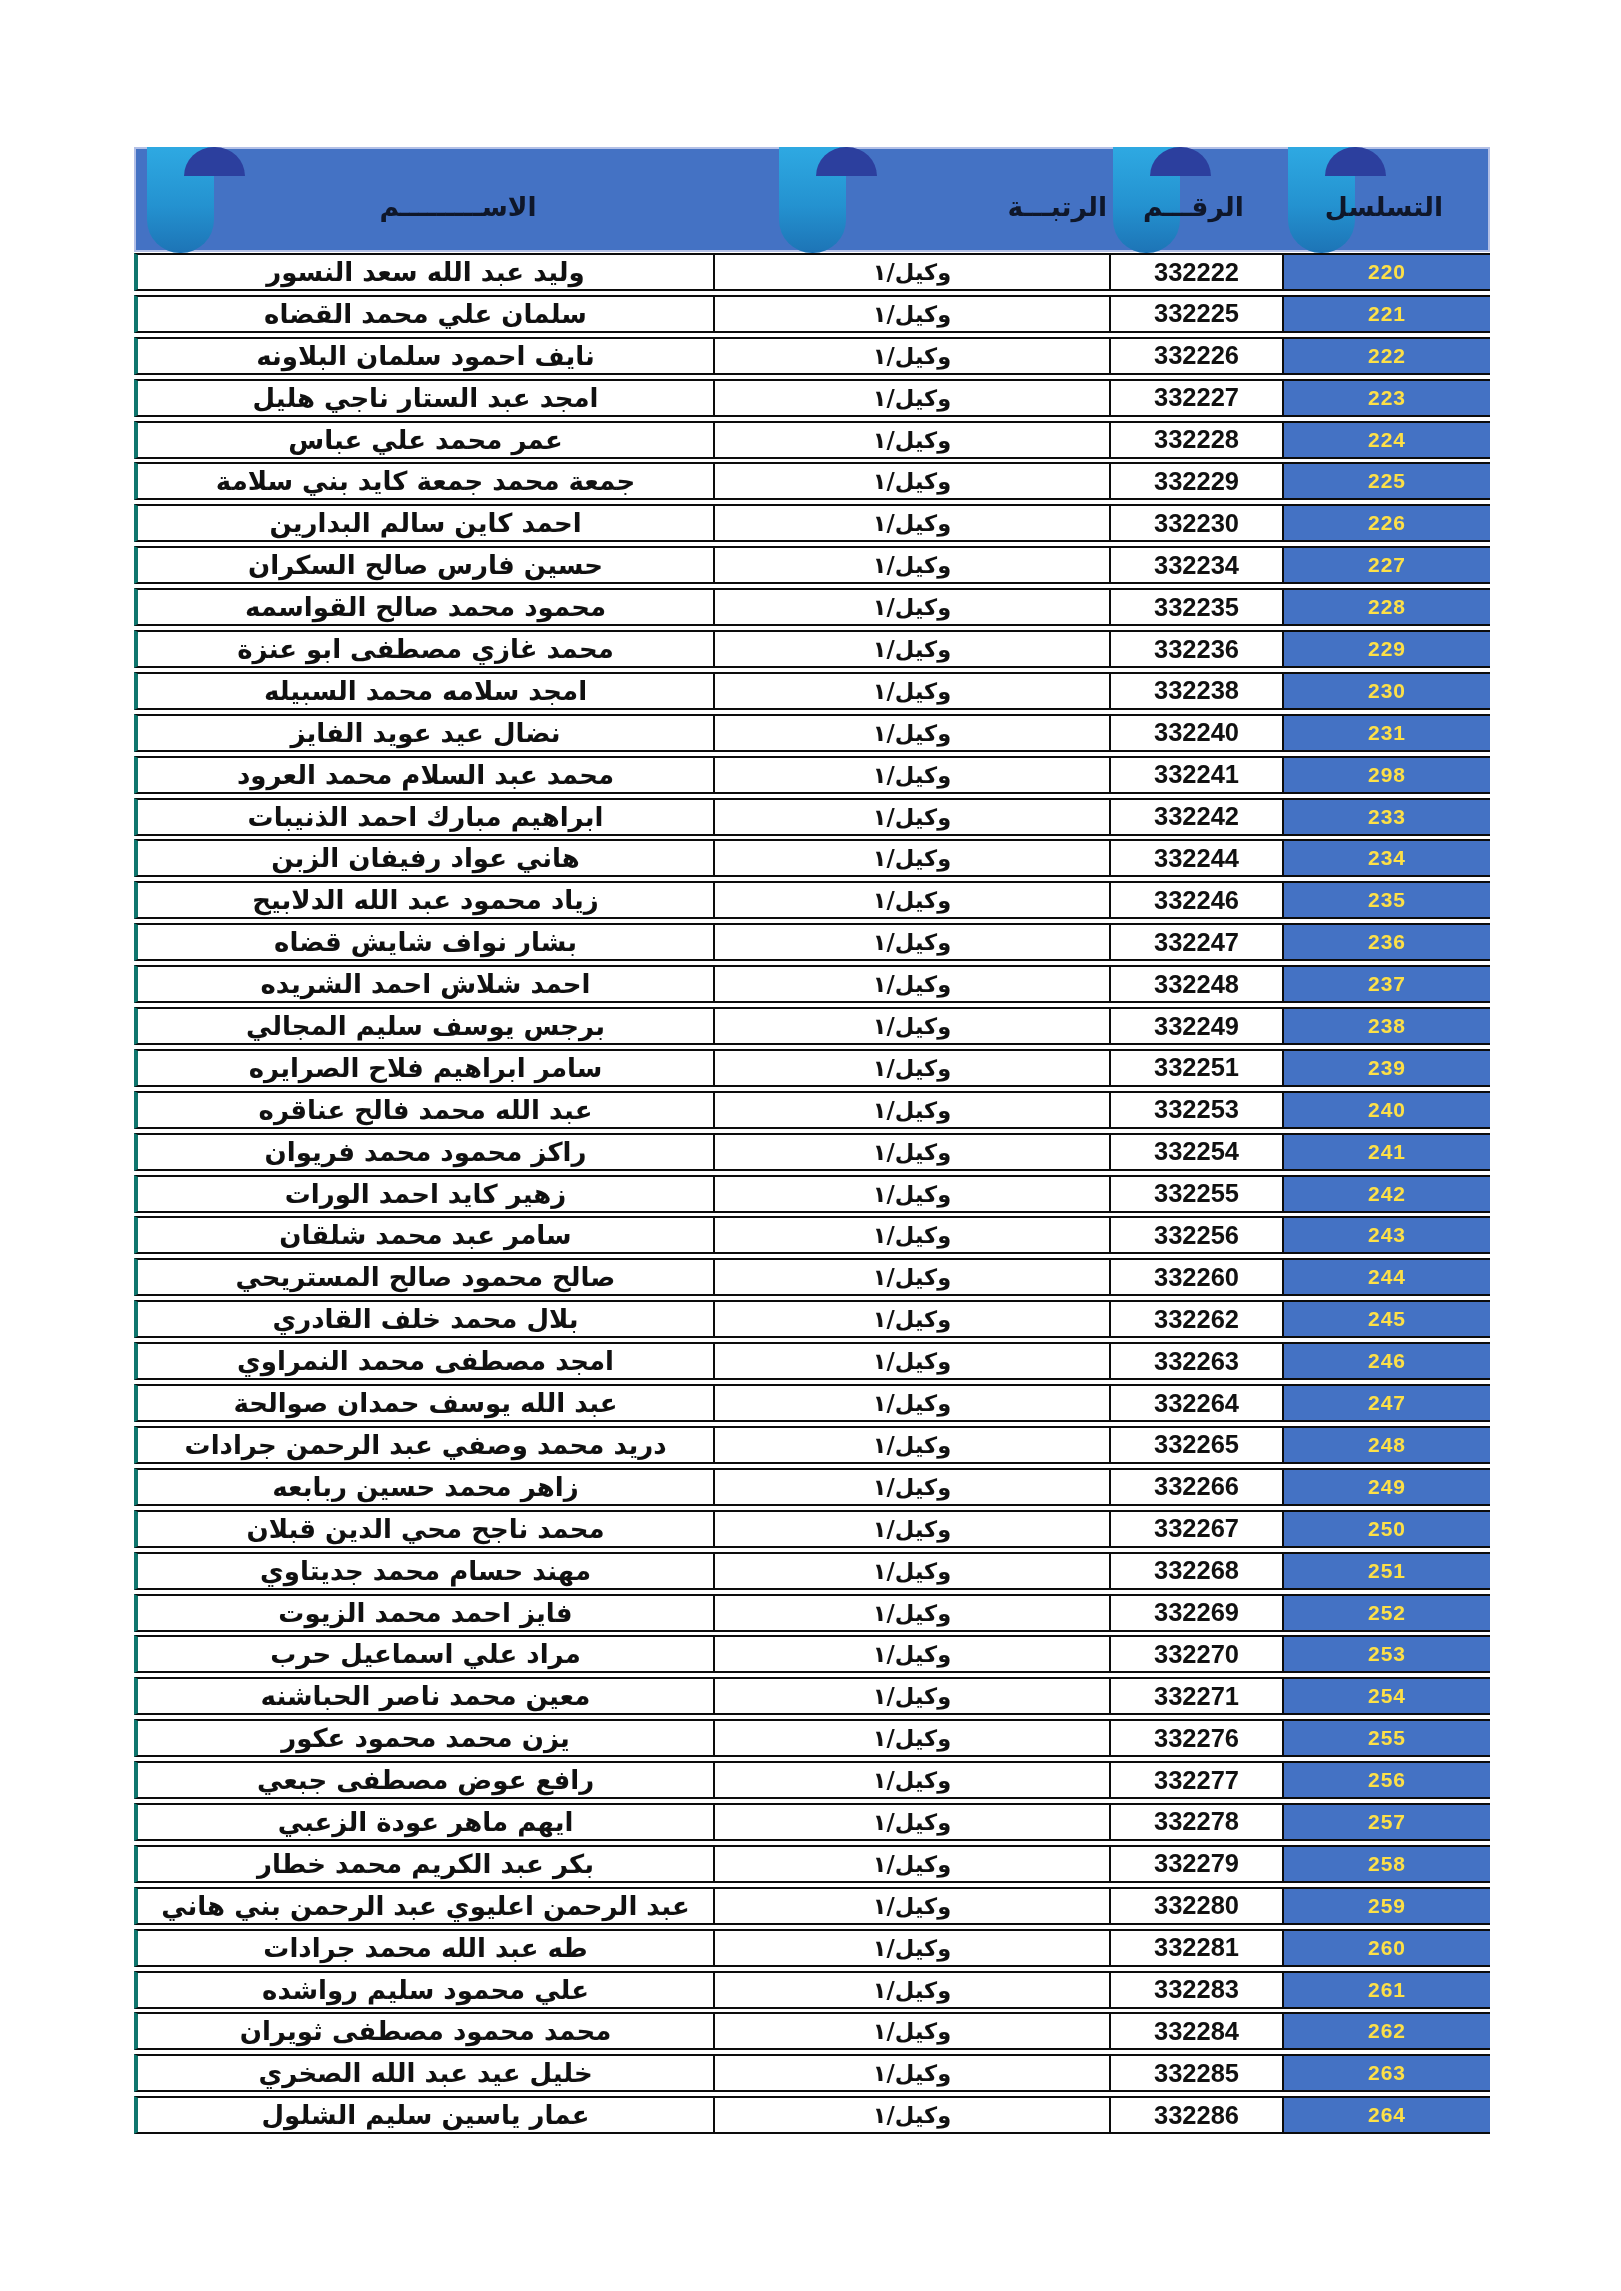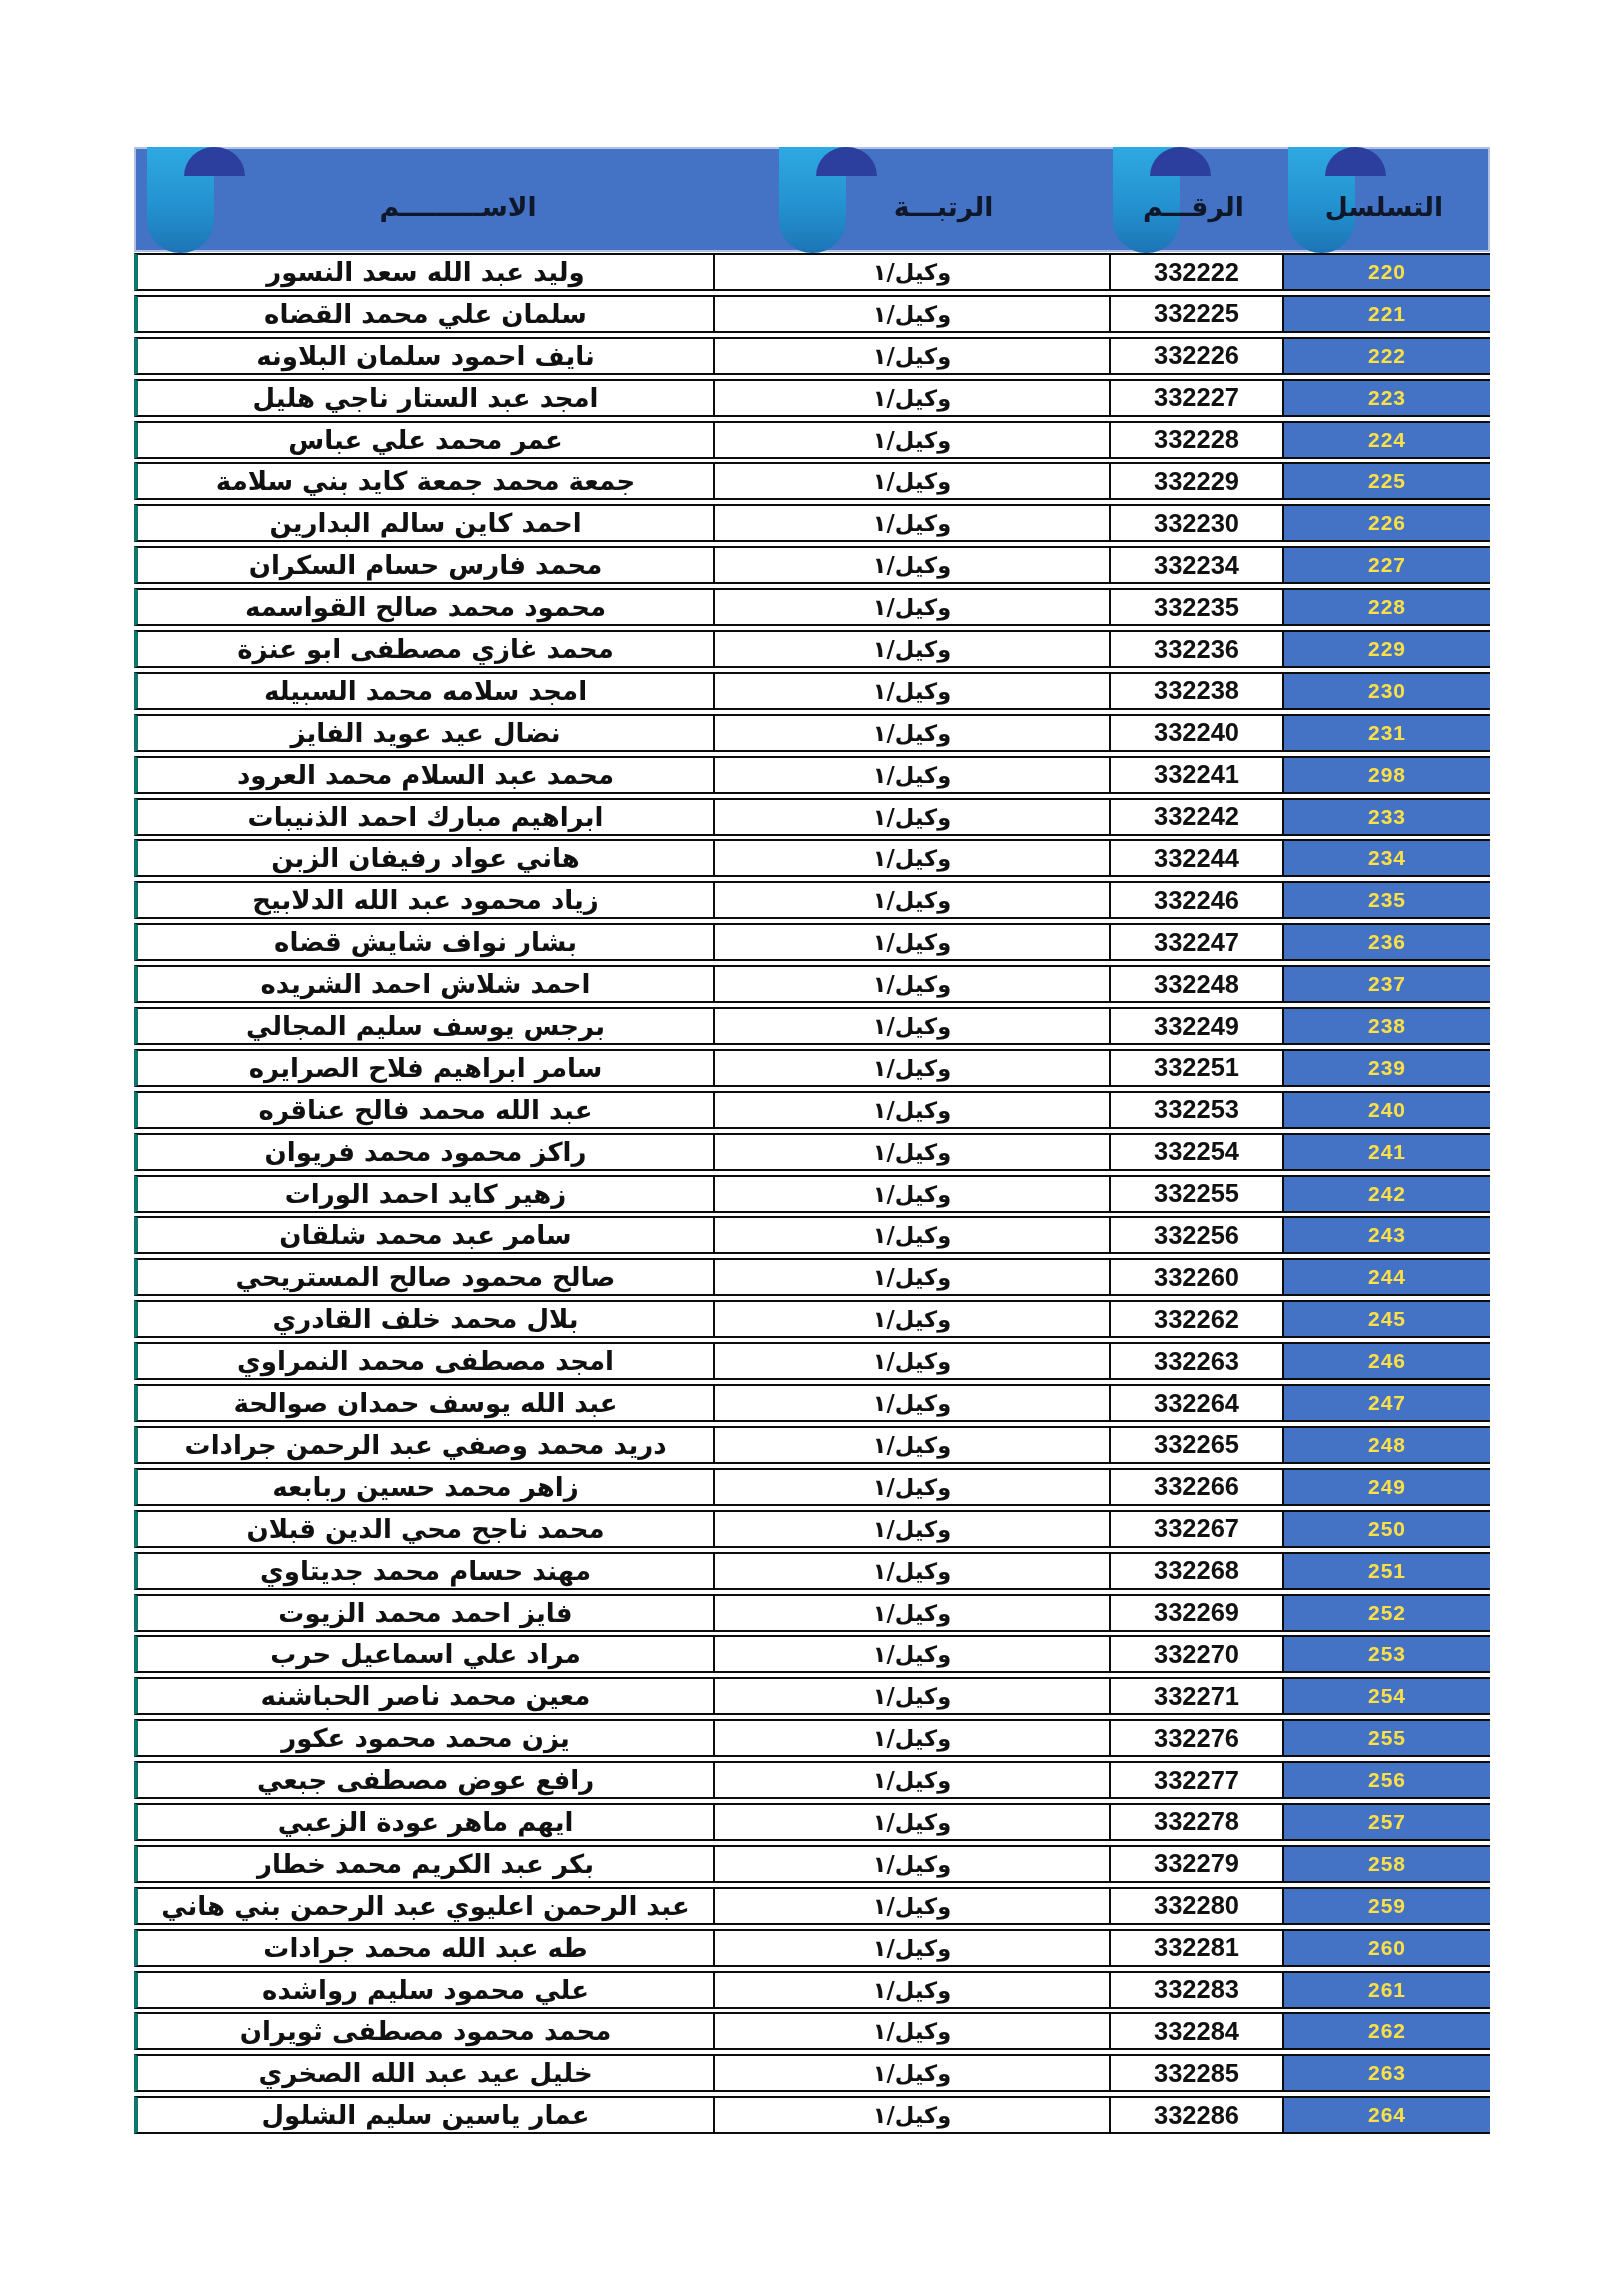--- a/index.html
+++ b/index.html
@@ -27,21 +27,21 @@
     z-index:3;
   }
   .head-cell{
     color:#0f172a;font-weight:bold;font-size:26.5px;
     text-align:center;
     box-sizing:border-box;
     padding-top:13.7px;
   }
   .head-cell.serial{width:208px;}
   .head-cell.number{width:173px;}
-  .head-cell.rank{width:327px;}
+  .head-cell.rank{width:327px;text-align:right;}
   .head-cell.name{flex:1;}
   
   .ribbon{
     position:absolute;top:-2px;
     width:67px;height:106px;
     background:linear-gradient(180deg,#2ea9e2 0%,#2492d0 55%,#1d74b6 100%);
     border-radius:0 0 33px 33px;
     z-index:2;
   }
   .ribbon .fold{
@@ -172,21 +172,21 @@
       <div class="cell serial">226</div>
       <div class="cell number">332230</div>
       <div class="cell rank">وكيل/١</div>
       <div class="cell name">احمد كاين سالم البدارين</div>
     </div>
 
     <div class="row">
       <div class="cell serial">227</div>
       <div class="cell number">332234</div>
       <div class="cell rank">وكيل/١</div>
-      <div class="cell name">محمد فارس حسام السكران</div>
+      <div class="cell name">حسين فارس صالح السكران</div>
     </div>
 
     <div class="row">
       <div class="cell serial">228</div>
       <div class="cell number">332235</div>
       <div class="cell rank">وكيل/١</div>
       <div class="cell name">محمود محمد صالح القواسمه</div>
     </div>
 
     <div class="row">

